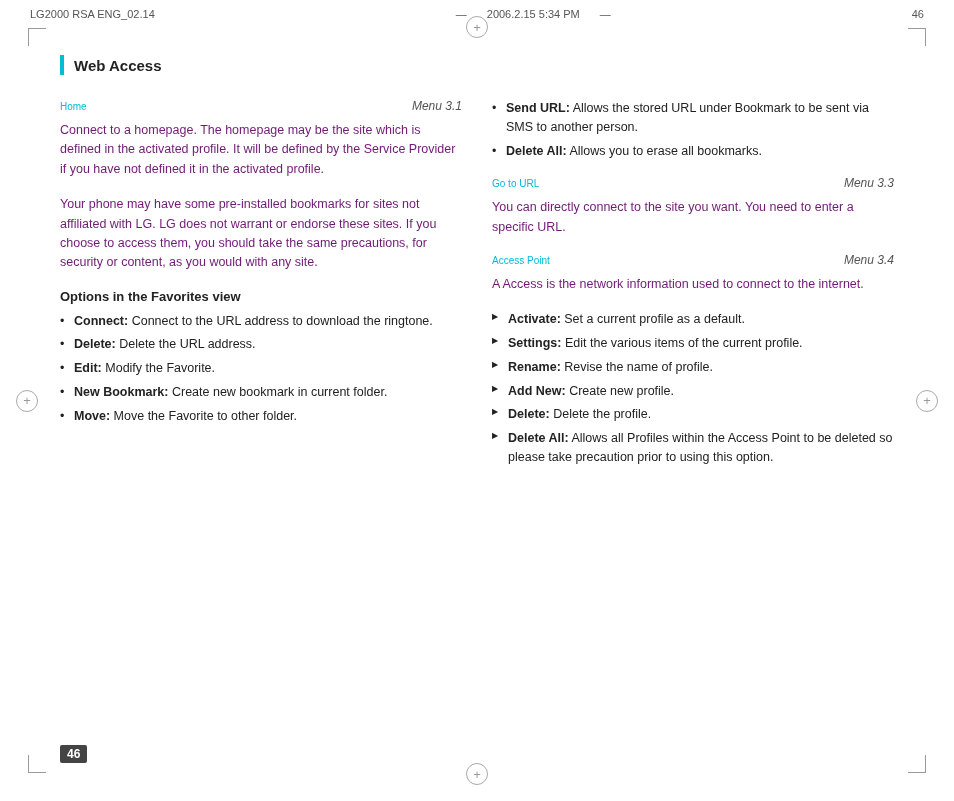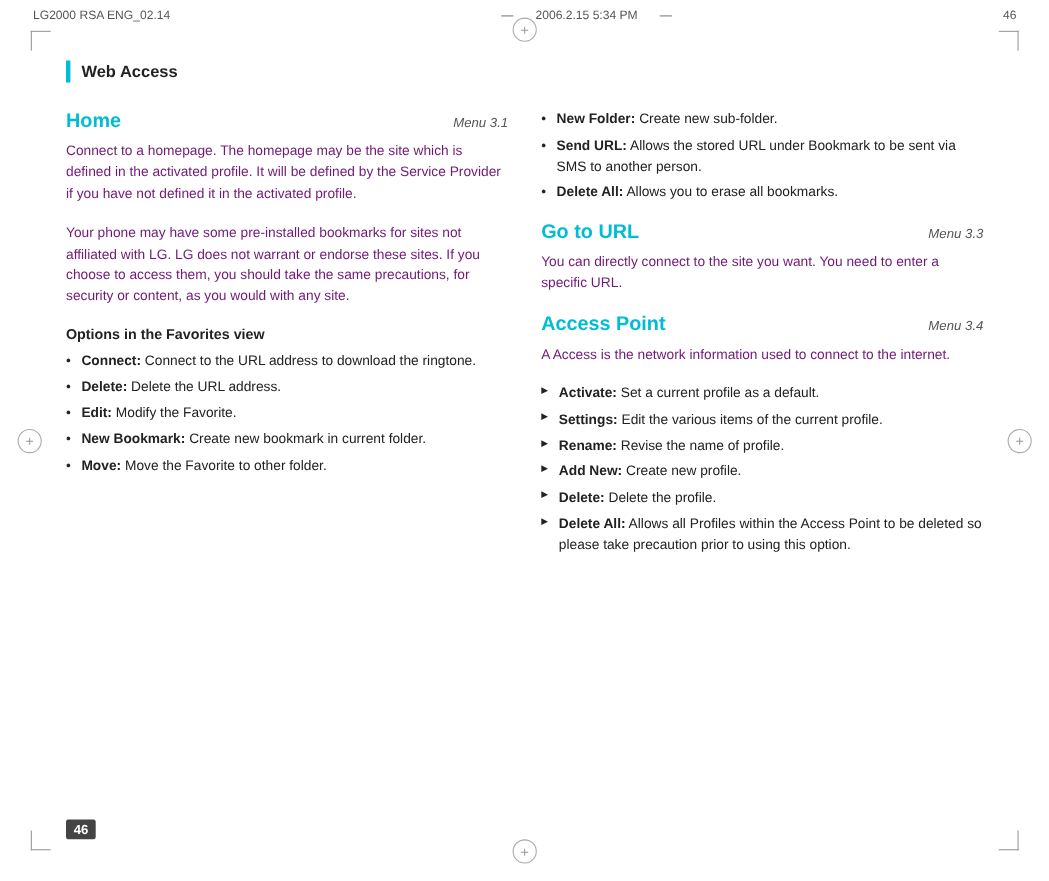--- a/index.html
+++ b/index.html
@@ -111,22 +111,22 @@
     }
 
     
     .menu-heading {
       display: flex;
       justify-content: space-between;
       align-items: baseline;
       margin-bottom: 8px;
     }
     .menu-title {
-      font-size: 18px;
-      font-weight: bold;
+      font-size: 10px;
+      font-weight: normal;
       color: #00bcd4;
     }
     .menu-number {
       font-size: 12px;
       color: #555;
       font-style: italic;
     }
 
     
     .body-text {
@@ -275,24 +275,20 @@
             <span class="bold-label">Move:</span>
             <span> Move the Favorite to other folder.</span>
           </li>
         </ul>
       </div>
 
       <div class="col-right">
 
         <ul class="bullet-list">
           <li>
-            <span class="bold-label">New Folder:</span>
-            <span> Create new sub-folder.</span>
-          </li>
-          <li>
             <span class="bold-label">Send URL:</span>
             <span> Allows the stored URL under Bookmark to be sent via SMS to another person.</span>
           </li>
           <li>
             <span class="bold-label">Delete All:</span>
             <span> Allows you to erase all bookmarks.</span>
           </li>
         </ul>
 
         <div class="menu-heading">

